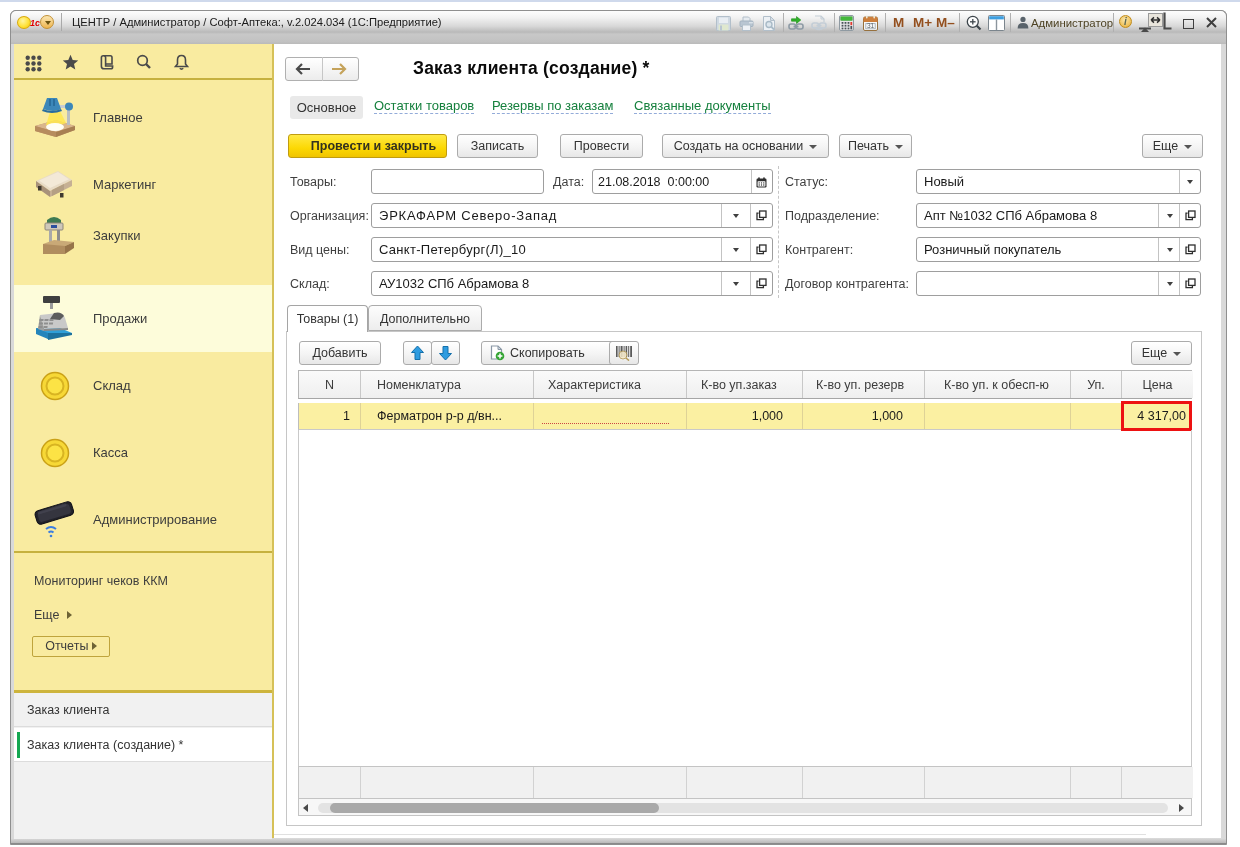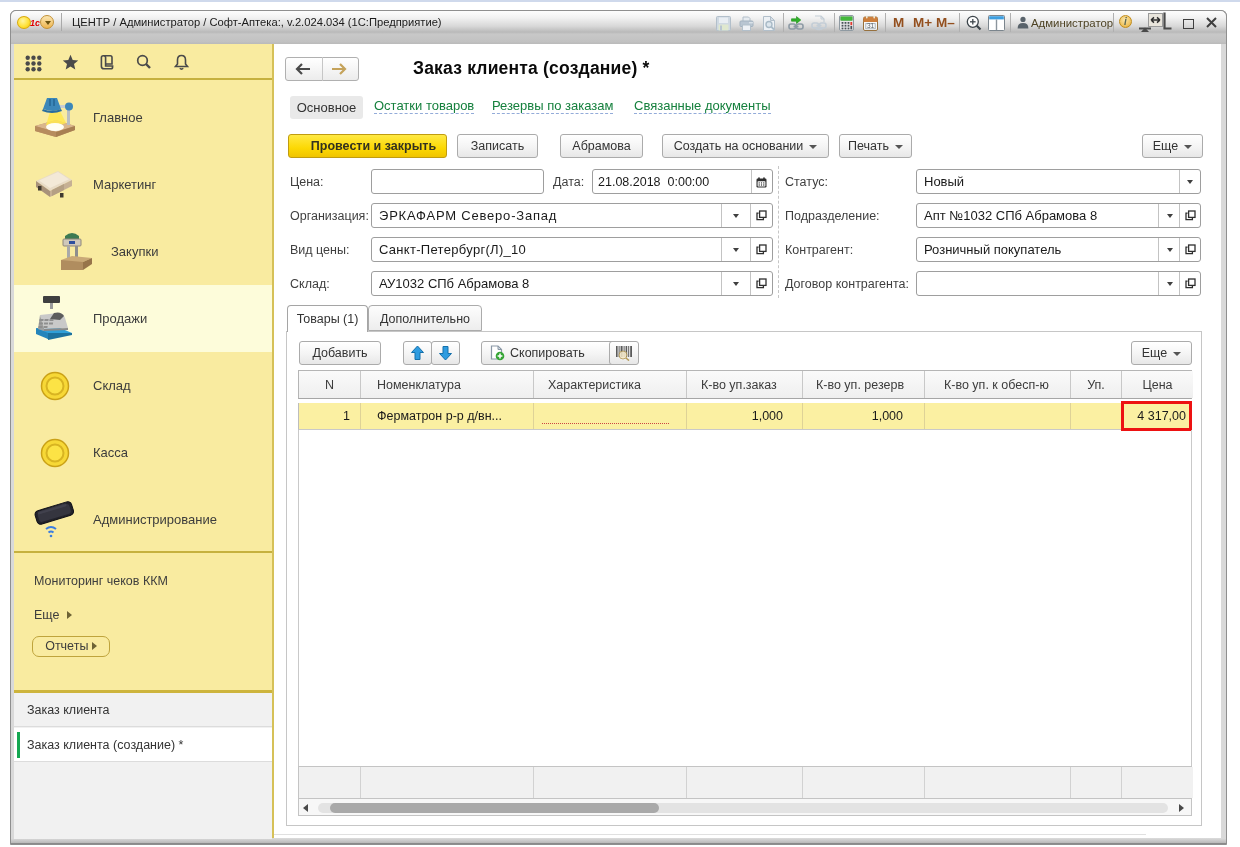--- a/index.html
+++ b/index.html
@@ -226,21 +226,21 @@
       <path d="M6 20 L28 10 L42 19 L20 30 Z" fill="#e8dbc6"></path>
       <path d="M6 20 L20 30 L20 36 L6 26 Z" fill="#a8927a"></path>
       <path d="M20 30 L42 19 L42 25 L20 36 Z" fill="#c6b094"></path>
       <path d="M9 19.5 L28 11 L39 18.2 L20 27 Z" fill="#f3e9d8"></path>
       <path d="M22 29 L34 23 L34 29 L22 35 Z" fill="#b5a084"></path>
       <rect x="8" y="25" width="3.5" height="4.5" fill="#3f382f"></rect>
         <rect x="30" y="32" width="3.5" height="4.5" fill="#3f382f"></rect>
     </svg>
     <div class="lbl">Маркетинг</div>
   </div>
-  <div class="abs sideitem" style="top:218px;margin-left:18px;">
+  <div class="abs sideitem" style="top:202px;">
     <svg class="ico" viewBox="0 0 48 48">
       <path d="M17 8 Q24 2 31 8 L31 12 L17 12 Z" fill="#3e7a52"></path>
       <rect x="15" y="11" width="18" height="7" rx="1" fill="#cfc8ba" stroke="#8e877a"></rect>
       <rect x="21" y="13" width="6" height="3" fill="#2d4f9e"></rect>
       <rect x="19" y="18" width="3" height="16" fill="#a9a9a9"></rect>
         <rect x="27" y="18" width="3" height="16" fill="#8e8e8e"></rect>
       <path d="M13 32 L35 32 L35 42 L13 42 Z" fill="#b08d5f"></path>
       <path d="M13 32 L24 28 L44 30 L35 34 Z" fill="#c9a977"></path>
       <path d="M35 34 L44 30 L44 36 L35 42 Z" fill="#97744a"></path>
     </svg>
@@ -296,21 +296,21 @@
         <path d="M16 33 Q21 29 26 33" stroke-width="2"></path>
         <path d="M18.5 36.5 Q21 34.5 23.5 36.5" stroke-width="2"></path>
         <circle cx="21" cy="40" r="1.3" fill="#3b7de0" stroke="none"></circle>
       </g>
     </svg>
     <div class="lbl">Администрирование</div>
   </div>
   <div class="abs" style="left:14px;top:551px;width:258px;height:2px;background:#c6b13f;"></div>
   <div class="abs" style="left:34px;top:574px;font-size:12.5px;color:#3d3d3d;">Мониторинг чеков ККМ</div>
   <div class="abs" style="left:34px;top:608px;font-size:12.5px;color:#3d3d3d;">Еще <span style="display:inline-block;width:0;height:0;border-top:4px solid transparent;border-bottom:4px solid transparent;border-left:5px solid #6e6335;margin-left:4px;"></span></div>
-  <div class="abs" style="left:32px;top:636px;width:78px;height:21px;border:1px solid #bfa43c;border-radius:7px;
+  <div class="abs" style="left:32px;top:636px;width:78px;height:21px;border:1px solid #bfa43c;border-radius:2px;
     font-size:12.5px;color:#3d3d3d;text-align:center;line-height:19px;">Отчеты <span style="display:inline-block;width:0;height:0;border-top:4px solid transparent;border-bottom:4px solid transparent;border-left:5px solid #6e6335;"></span></div>
   <div class="abs" style="left:14px;top:690px;width:258px;height:3px;background:#cdb43c;"></div>
   <div class="abs" style="left:14px;top:693px;width:258px;height:146px;background:#f1f1f1;"></div>
   <div class="abs" style="left:14px;top:693px;width:258px;height:34px;border-bottom:1px solid #dcdcdc;"></div>
   <div class="abs" style="left:27px;top:703px;font-size:12.5px;color:#333;">Заказ клиента</div>
   <div class="abs" style="left:14px;top:728px;width:258px;height:34px;background:#fff;border-bottom:1px solid #dcdcdc;"></div>
   <div class="abs" style="left:17px;top:732px;width:3px;height:26px;background:#14a751;"></div>
   <div class="abs" style="left:27px;top:738px;font-size:12.5px;color:#333;">Заказ клиента (создание) *</div>
 
   <div class="abs" style="left:285px;top:57px;width:74px;height:24px;border:1px solid #b0b0b0;border-radius:3px;
@@ -324,26 +324,26 @@
   </svg>
   <div class="abs" style="left:413px;top:58px;font-size:17.5px;font-weight:bold;color:#0a0a0a;letter-spacing:0.2px;">Заказ клиента (создание) *</div>
   <div class="abs" style="left:290px;top:96px;width:73px;height:23px;background:#e9e9e9;border-radius:3px;
     font-size:13px;color:#333;text-align:center;line-height:23px;">Основное</div>
   <div class="abs link" style="left:374px;top:98px;">Остатки товаров</div>
   <div class="abs link" style="left:492px;top:98px;">Резервы по заказам</div>
   <div class="abs link" style="left:634px;top:98px;">Связанные документы</div>
 
   <div class="abs btn ybtn" style="left:288px;top:134px;width:159px;">Провести и закрыть</div>
   <div class="abs btn" style="left:457px;top:134px;width:81px;">Записать</div>
-  <div class="abs btn" style="left:560px;top:134px;width:83px;">Абрамова</div>
+  <div class="abs btn" style="left:560px;top:134px;width:83px;">Провести</div>
   <div class="abs btn" style="left:662px;top:134px;width:167px;">Создать на основании<span class="caret"></span></div>
   <div class="abs btn" style="left:839px;top:134px;width:73px;">Печать<span class="caret"></span></div>
   <div class="abs btn" style="left:1142px;top:134px;width:61px;">Еще<span class="caret"></span></div>
 
-  <div class="abs flabel" style="left:290px;top:175px;">Цена:</div>
+  <div class="abs flabel" style="left:290px;top:175px;">Товары:</div>
   <div class="abs field" style="left:371px;top:169px;width:173px;"></div>
   <div class="abs flabel" style="left:553px;top:175px;">Дата:</div>
   <div class="abs field" style="left:592px;top:169px;width:181px;">
     <div class="val" style="font-size:12.5px;top:5px;left:5px;">21.08.2018&nbsp; 0:00:00</div>
     <div class="ddl" style="right:20px;"></div>
     <svg style="position:absolute;right:5px;top:7px;" width="11" height="11" viewBox="0 0 11 11">
       <rect x="0.5" y="1.5" width="10" height="9" rx="1.2" fill="#2f2f2f"></rect>
       <rect x="1.6" y="4.2" width="7.8" height="5.2" rx="0.6" fill="#fff"></rect>
       <rect x="2.2" y="0.3" width="1.6" height="2.4" rx="0.8" fill="#2f2f2f"></rect>
       <rect x="7.2" y="0.3" width="1.6" height="2.4" rx="0.8" fill="#2f2f2f"></rect>

